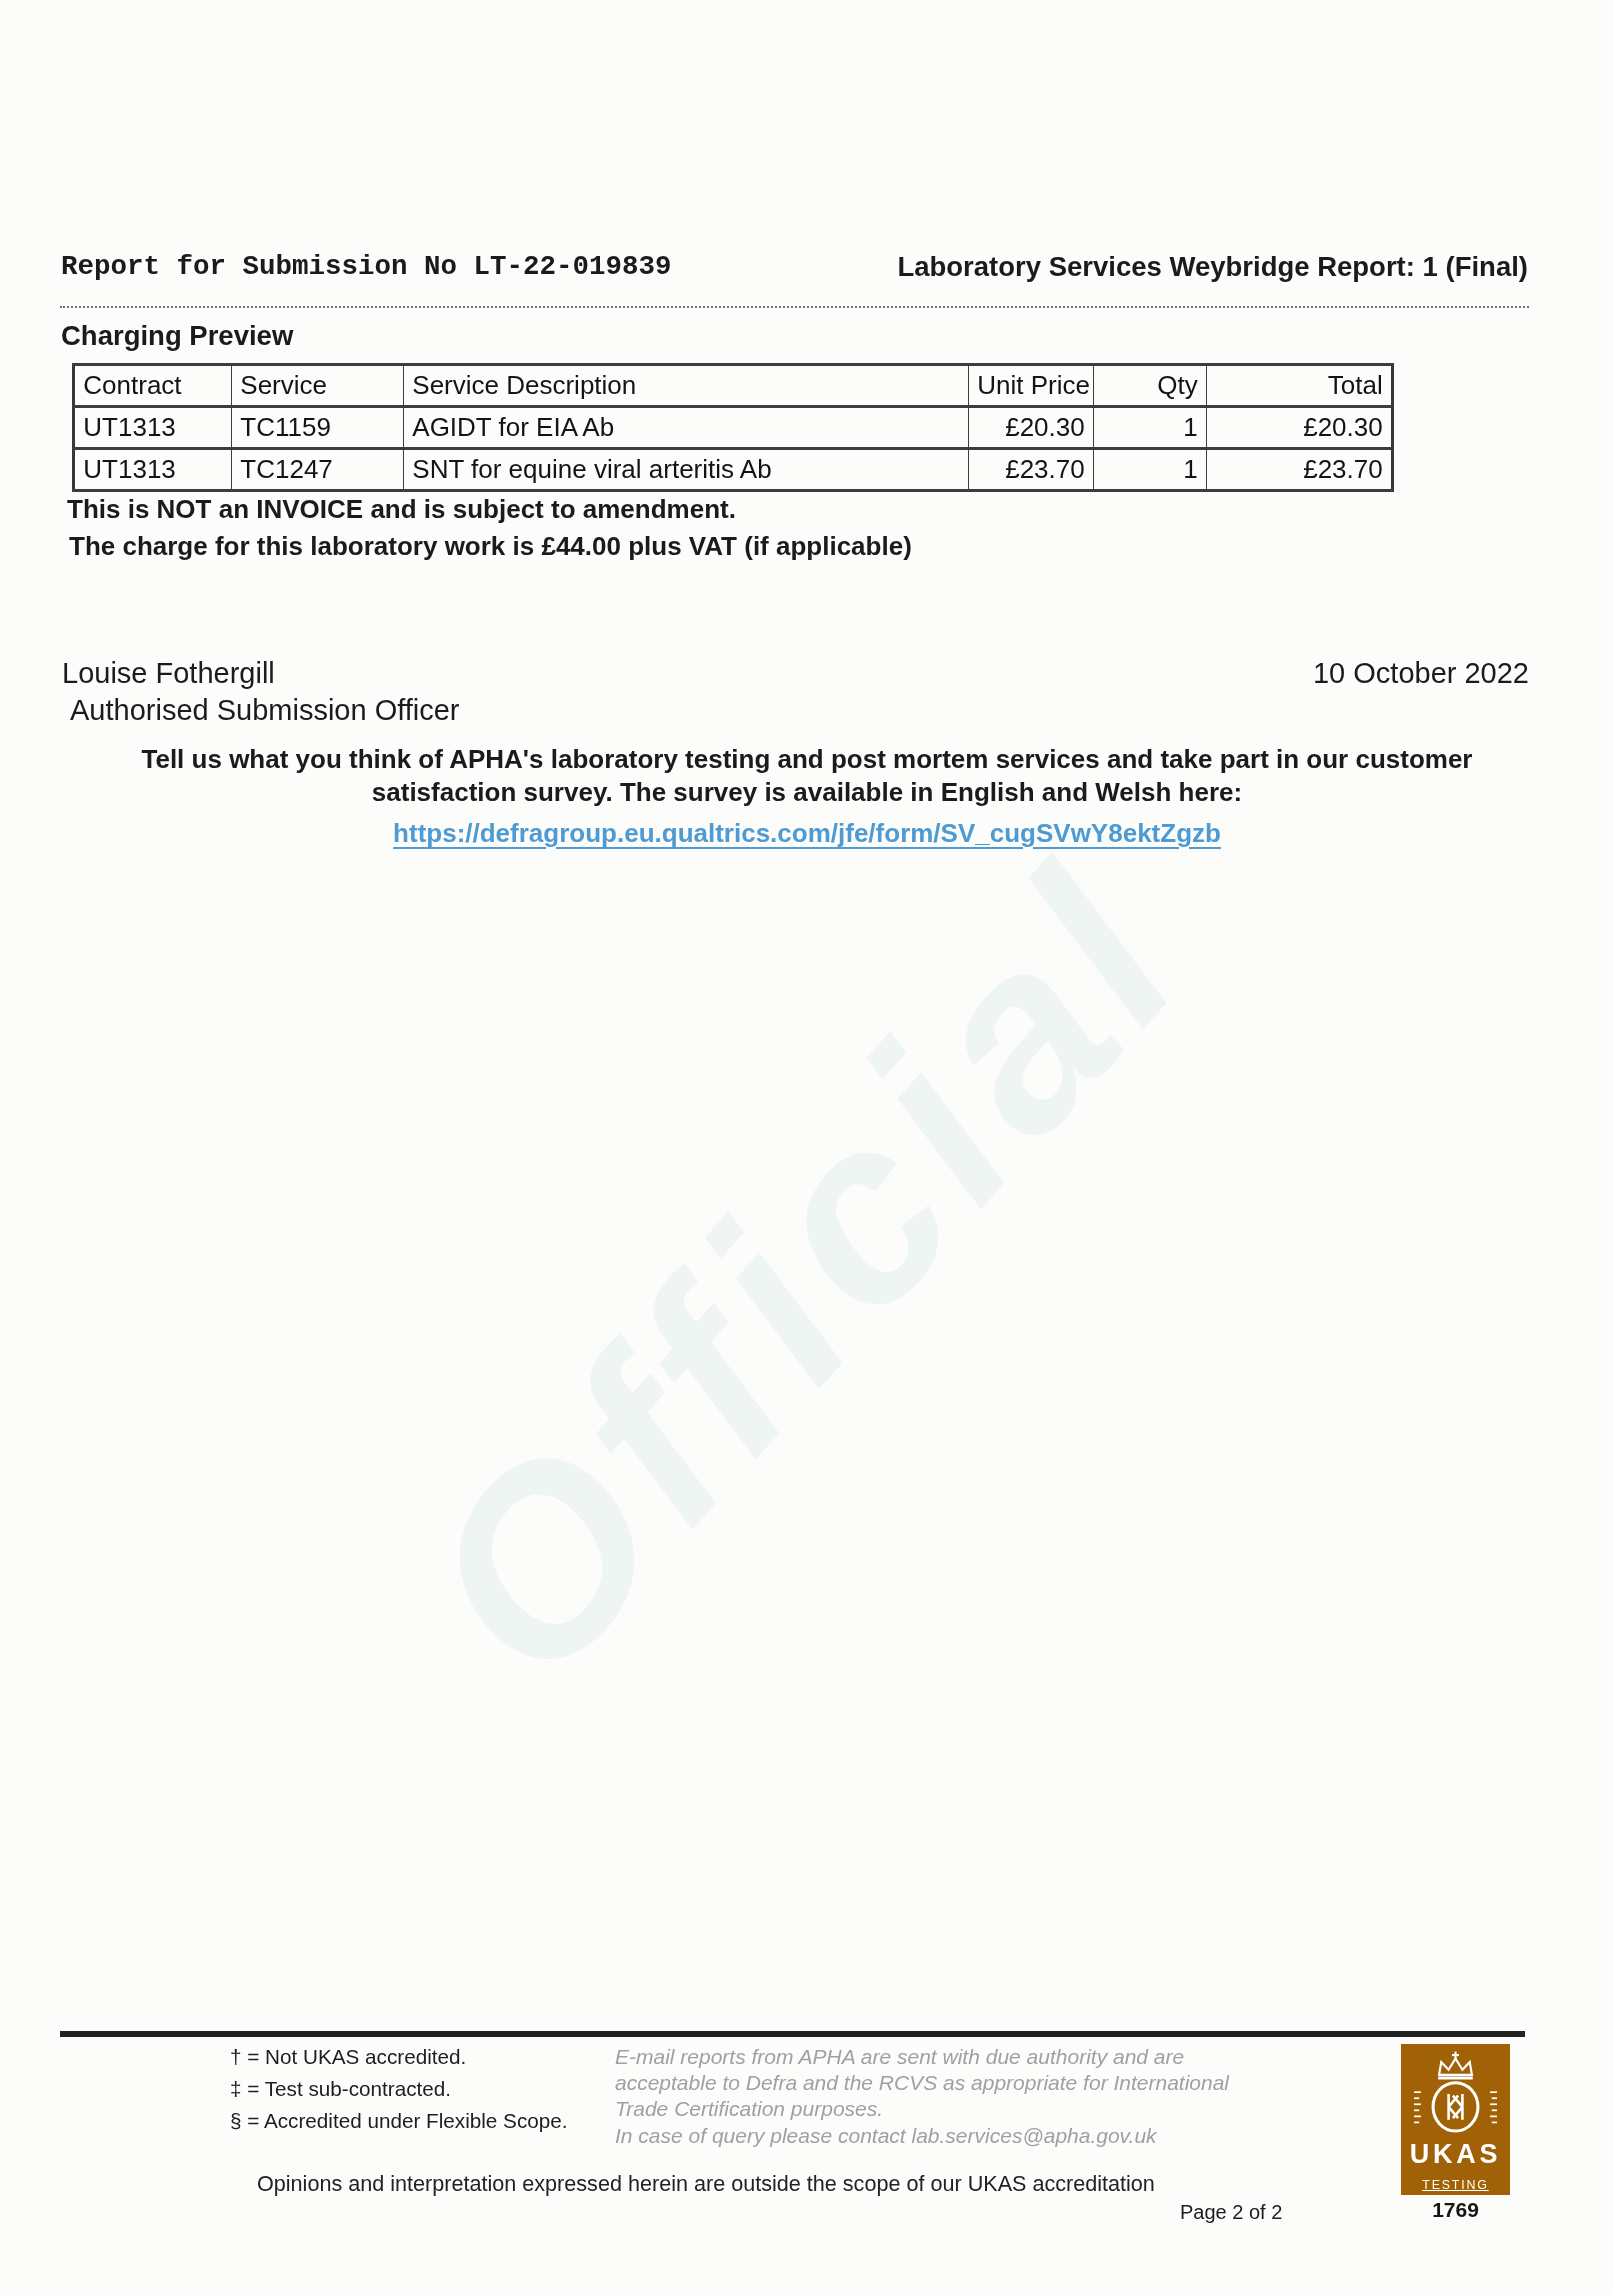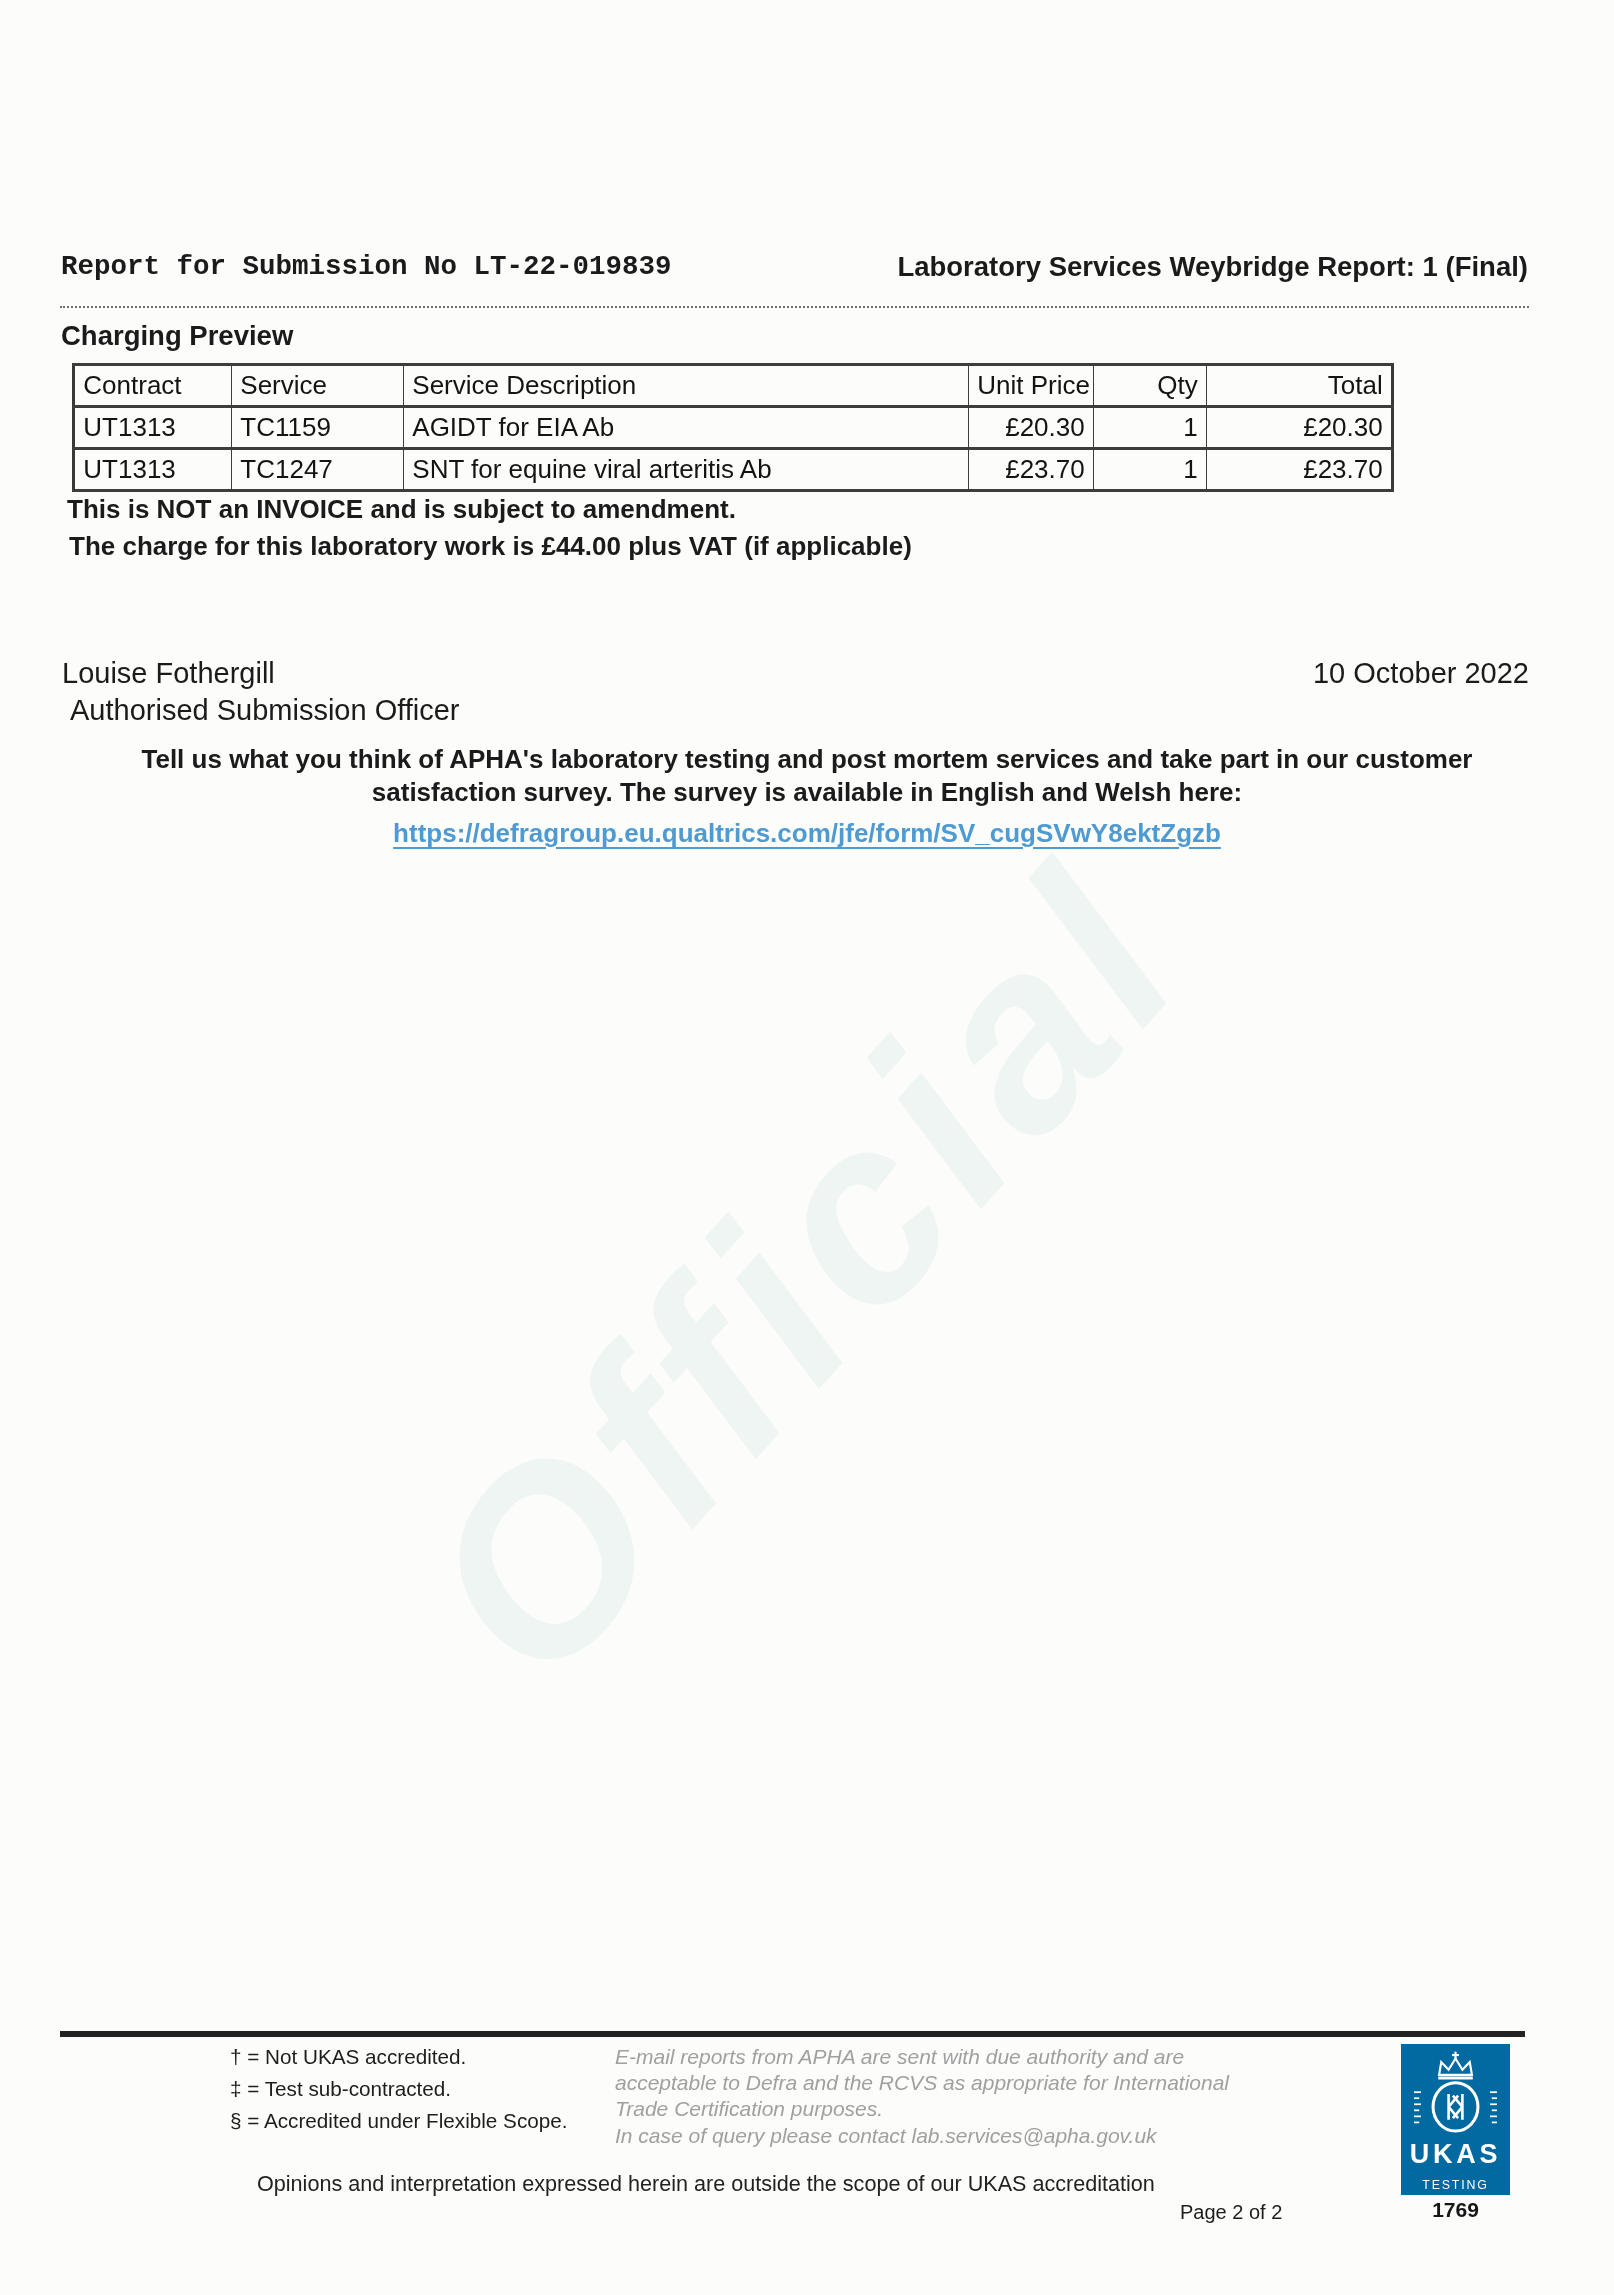--- a/index.html
+++ b/index.html
@@ -74,26 +74,26 @@
   }
   .query-note{
     position:absolute;left:615px;top:2124px;width:762px;
     font-size:21px;font-style:italic;color:#a0a0a0;
   }
   .opinions{position:absolute;left:257px;top:2171px;width:1033px;text-align:left;font-size:21.6px;color:#222;}
   .page-label{position:absolute;left:1180px;top:2201px;font-size:20px;color:#1d1d1d;}
 
   .ukas-box{
     position:absolute;left:1401px;top:2044px;width:109px;height:151px;
-    background:#0369a1;
+    background:#a16207;
     display:flex;flex-direction:column;align-items:center;justify-content:flex-start;
   }
   .ukas-emblem{margin-top:4.6px;width:87px;height:95px;display:block;}
   .ukas-word{color:#fff;font-size:27px;font-weight:700;letter-spacing:3.7px;line-height:27px;margin-top:-2.8px;}
-  .ukas-type{color:#fff;font-size:12.4px;font-weight:400;letter-spacing:1.8px;margin-top:10px;}
+  .ukas-type{color:#fff;font-size:12.4px;font-weight:400;letter-spacing:1.8px;margin-top:10px;text-decoration:underline;}
   .ukas-number{position:absolute;left:1401px;top:2198px;width:109px;text-align:center;font-size:21px;font-weight:700;color:#161616;}
 </style>
 </head>
 <body>
 
 <div class="page">
 
   <div class="watermark">Official</div>
 
   <div class="header-left">Report for Submission No LT-22-019839</div>

